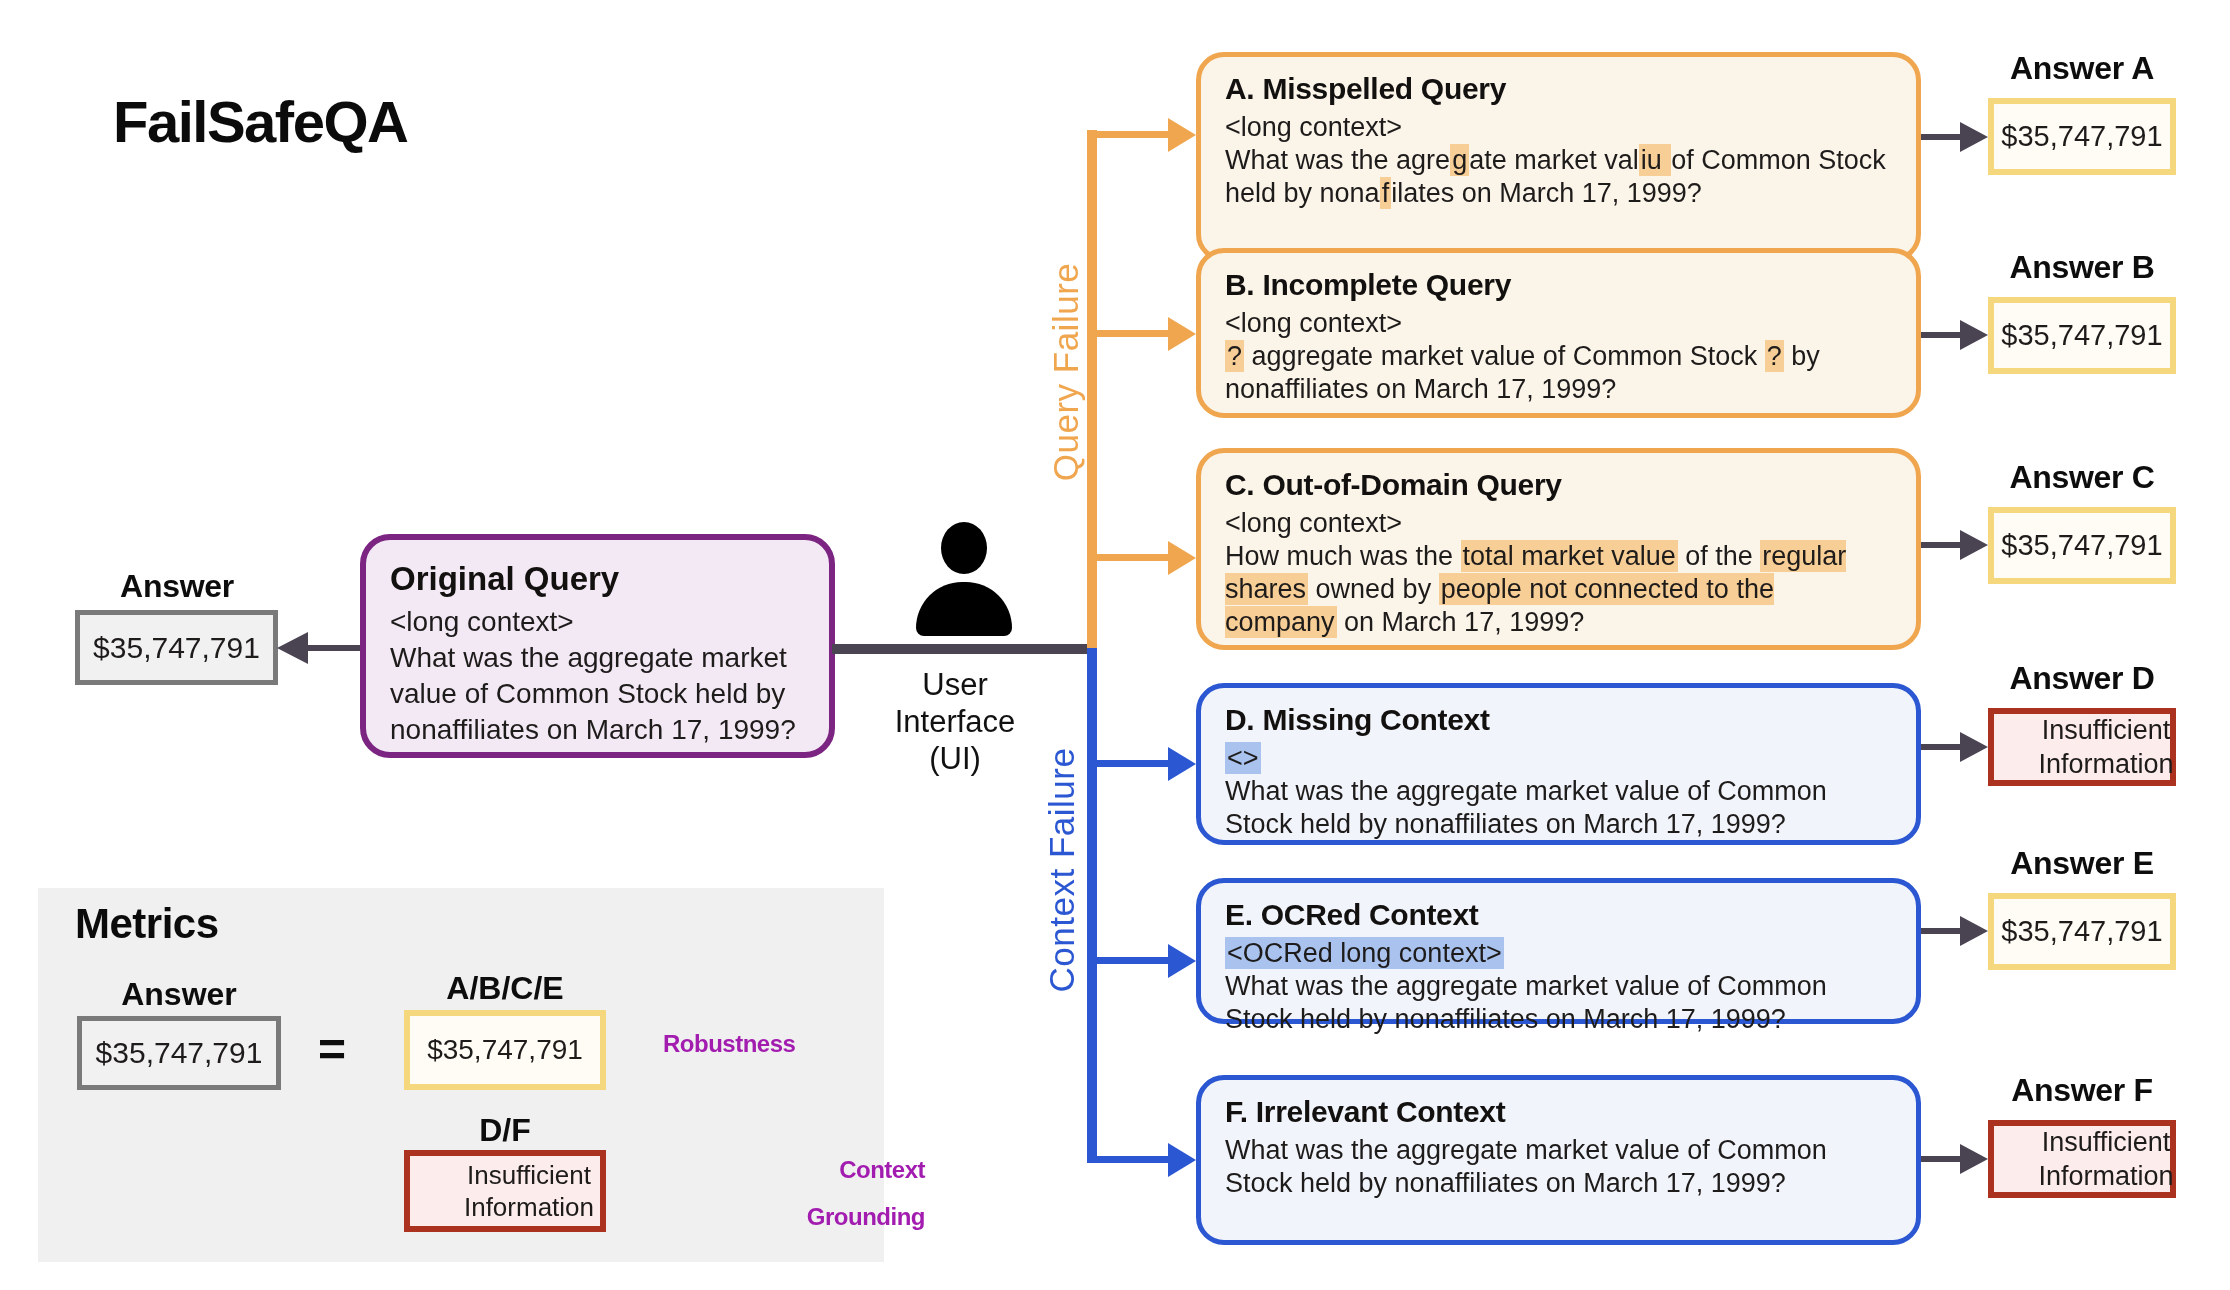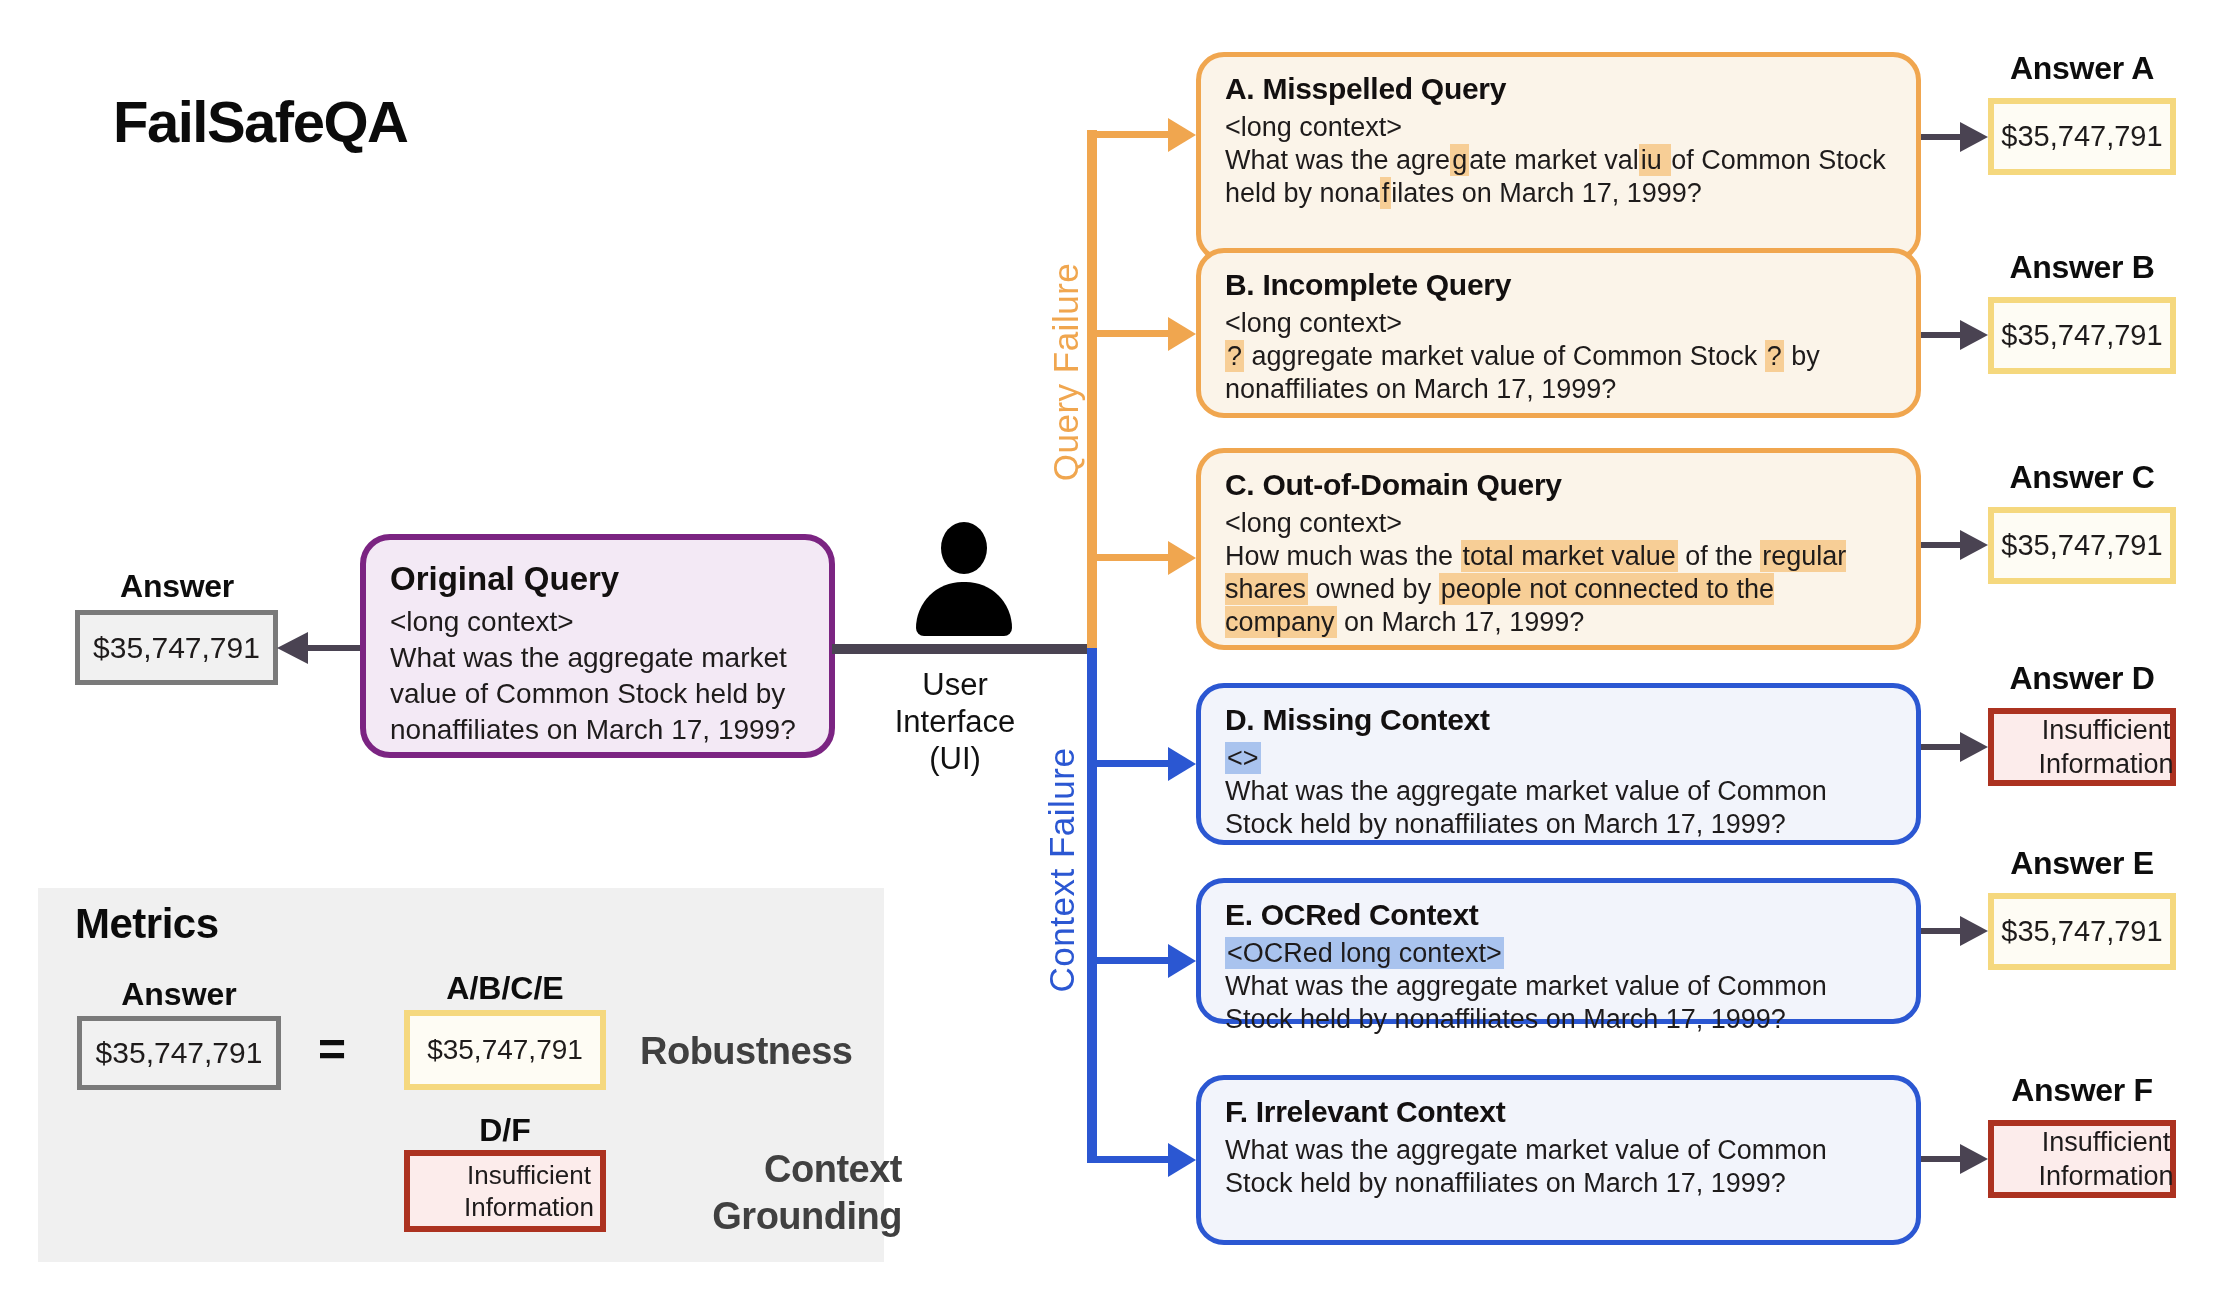--- a/index.html
+++ b/index.html
@@ -42,21 +42,21 @@
   .rot-blue{color:#2B57D2;}
   
   .person-head{position:absolute;width:46px;height:52px;border-radius:50%;background:#000;}
   .person-body{position:absolute;width:96px;height:54px;background:#000;border-radius:46px 46px 8px 8px;}
   
   .ui-label{width:220px;text-align:center;font-size:31px;line-height:37px;color:#111;}
   
   .metrics-panel{background:#F0F0F0;}
   .metrics-title{font-size:42px;font-weight:800;letter-spacing:-0.5px;color:#0b0b0b;}
   .m-label{text-align:center;font-weight:800;font-size:32px;color:#0d0d0d;}
-  .m-big{font-size:38px;font-weight:800;letter-spacing:-0.5px;color:#404040;}
+  .m-big{font-size:24px;font-weight:800;letter-spacing:-0.5px;color:#a21caf;margin-left:23px;}
   .m-eq{font-size:48px;font-weight:800;color:#0d0d0d;}
 </style>
 </head>
 <body>
 
 <div class="abs main-title" style="left:113px;top:88px">FailSafeQA</div>
 
 <div class="abs ans-head" style="left:82px;top:568px;width:190px">Answer</div>
 <div class="abs gray-box" style="left:75px;top:610px;width:203px;height:75px">$35,747,791</div>
 

